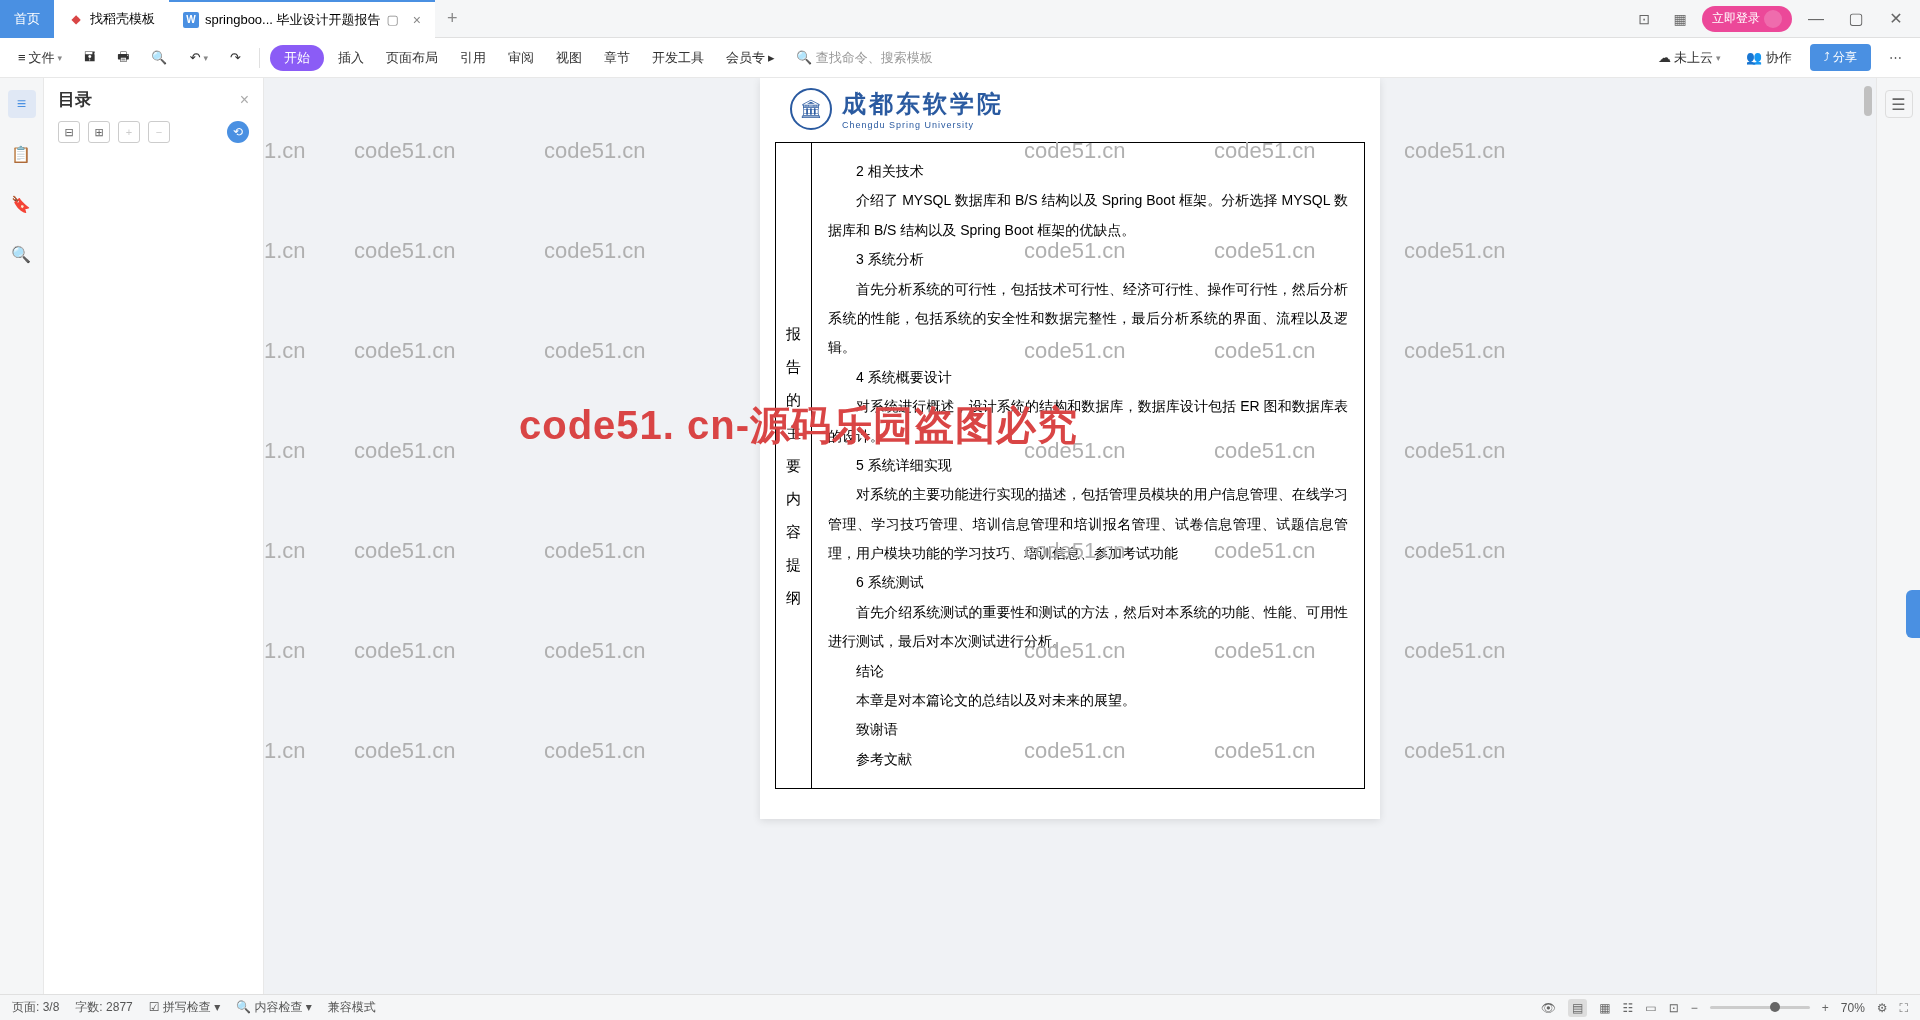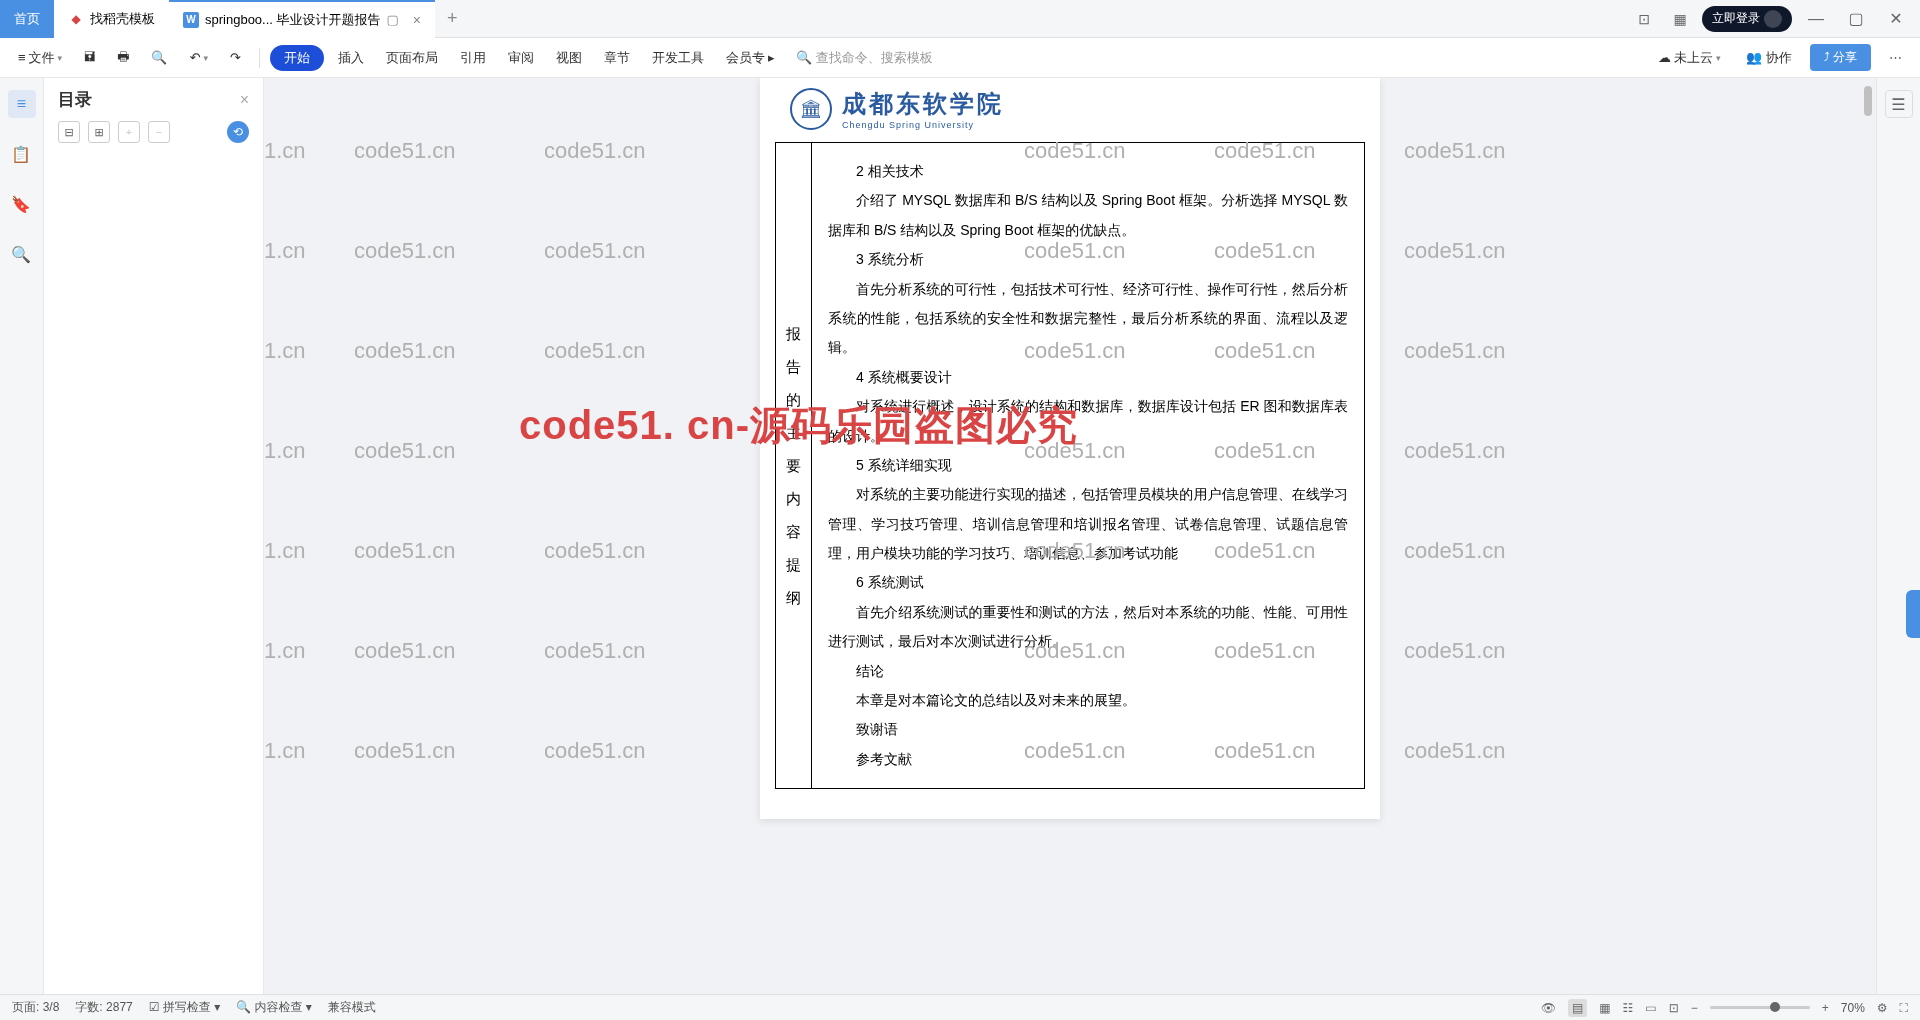--- a/index.html
+++ b/index.html
@@ -7,26 +7,26 @@
 .titlebar{height:38px;background:#f5f6f7;display:flex;align-items:center;border-bottom:1px solid #e0e0e0}
 .tab{height:38px;display:flex;align-items:center;padding:4px 14px;gap:6px;font-size:13px;cursor:pointer}
 .tab-home{background:#4a90e2;color:#fff;font-weight:500}
 .tab-templ{background:#fff}
 .tab-active{background:#fff;border-top:2px solid #4a90e2}
 .tab-icon{width:16px;height:16px;display:inline-flex;align-items:center;justify-content:center;font-size:12px}
 .tab-close{margin-left:8px;color:#888;font-size:14px}
 .tab-add{padding:0 12px;color:#888;font-size:18px}
 .titlebar-right{margin-left:auto;display:flex;align-items:center;gap:8px;padding-right:8px}
 .tb-icon{width:28px;height:28px;display:flex;align-items:center;justify-content:center;color:#666;font-size:14px;cursor:pointer}
-.login-btn{background:#0f172a;color:#fff;padding:4px 10px;border-radius:14px;font-size:12px;display:flex;align-items:center;gap:4px}
+.login-btn{background:#ec4899;color:#fff;padding:4px 10px;border-radius:14px;font-size:12px;display:flex;align-items:center;gap:4px}
 .avatar{width:18px;height:18px;border-radius:50%;background:#fff3;display:inline-block}
 .win-btn{width:32px;height:28px;display:flex;align-items:center;justify-content:center;color:#666}
 .toolbar{height:40px;background:#fff;display:flex;align-items:center;padding:0 10px;border-bottom:1px solid #e8e8e8;gap:6px;font-size:13px}
 .tb-btn{padding:4px 8px;color:#333;cursor:pointer;display:flex;align-items:center;gap:3px}
-.tb-start{background:#1d4ed8;color:#fff;border-radius:14px;padding:4px 14px}
+.tb-start{background:#8b5cf6;color:#fff;border-radius:14px;padding:4px 14px}
 .tb-caret{font-size:9px;color:#888}
 .tb-sep{width:1px;height:20px;background:#e0e0e0;margin:0 4px}
 .tb-right{margin-left:auto;display:flex;align-items:center;gap:10px}
 .share-btn{background:#4a90e2;color:#fff;padding:5px 14px;border-radius:4px;font-size:12px}
 .main{display:flex;height:916px}
 .leftbar{width:44px;background:#f5f6f7;border-right:1px solid #e8e8e8;display:flex;flex-direction:column;align-items:center;padding-top:12px;gap:22px}
 .lb-icon{width:28px;height:28px;display:flex;align-items:center;justify-content:center;color:#666;font-size:16px;cursor:pointer;border-radius:4px}
 .lb-active{background:#e0e8f5;color:#4a90e2}
 .sidebar{width:220px;background:#fff;border-right:1px solid #e8e8e8;padding:10px 14px}
 .sidebar-head{display:flex;align-items:center;margin-bottom:10px}

